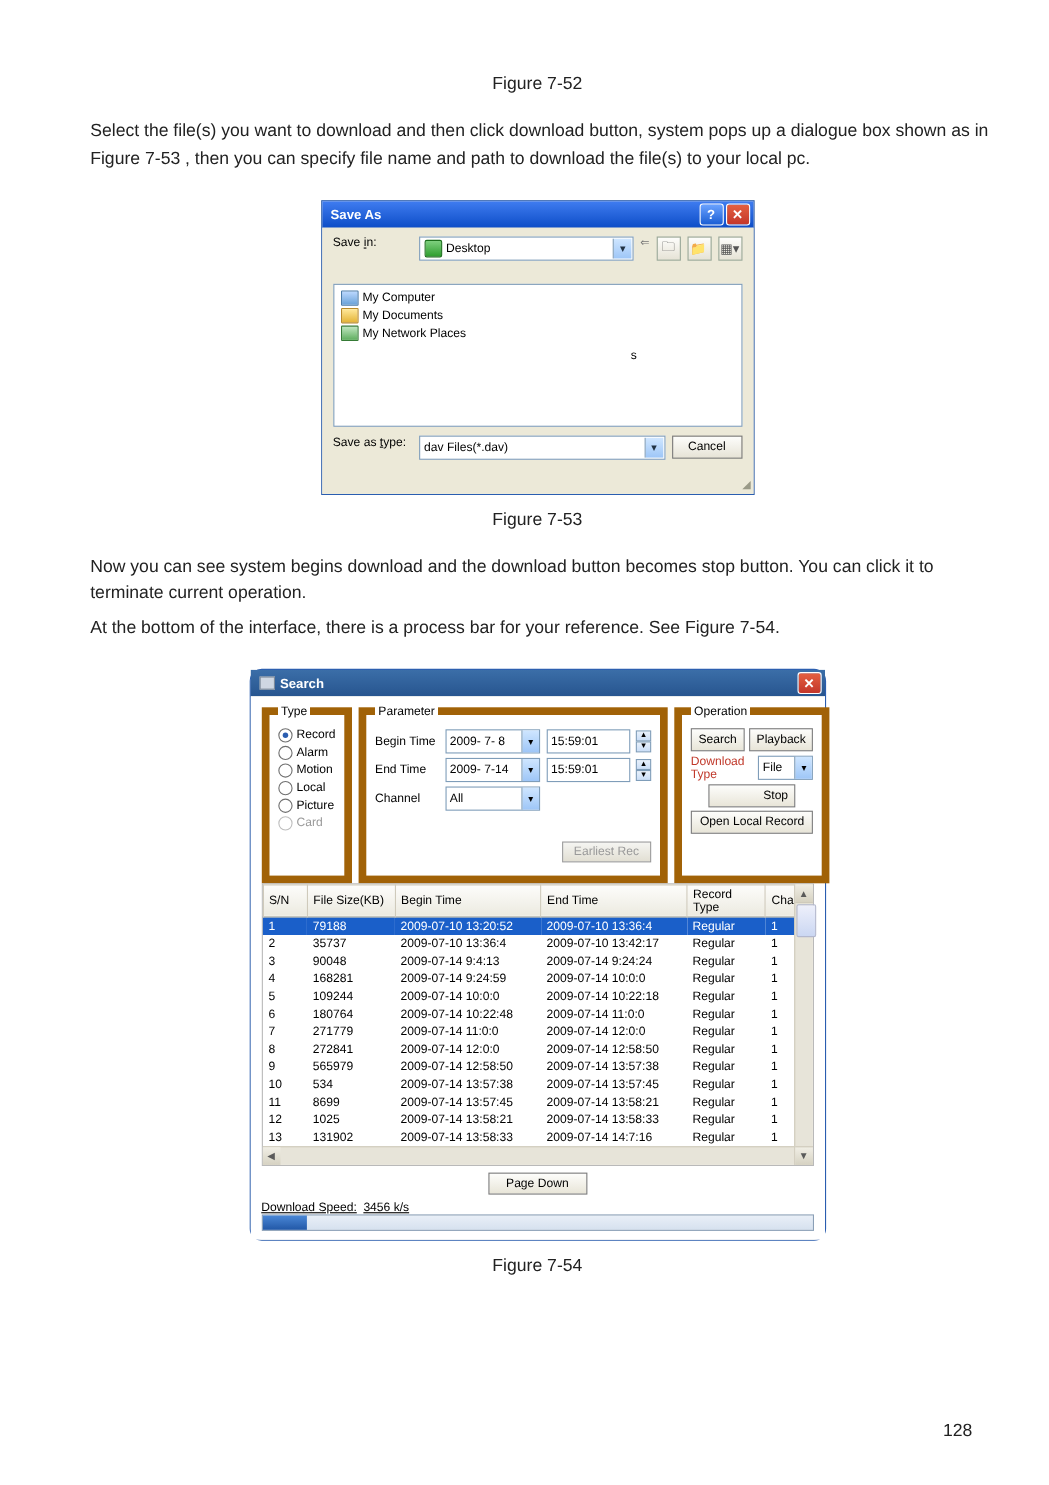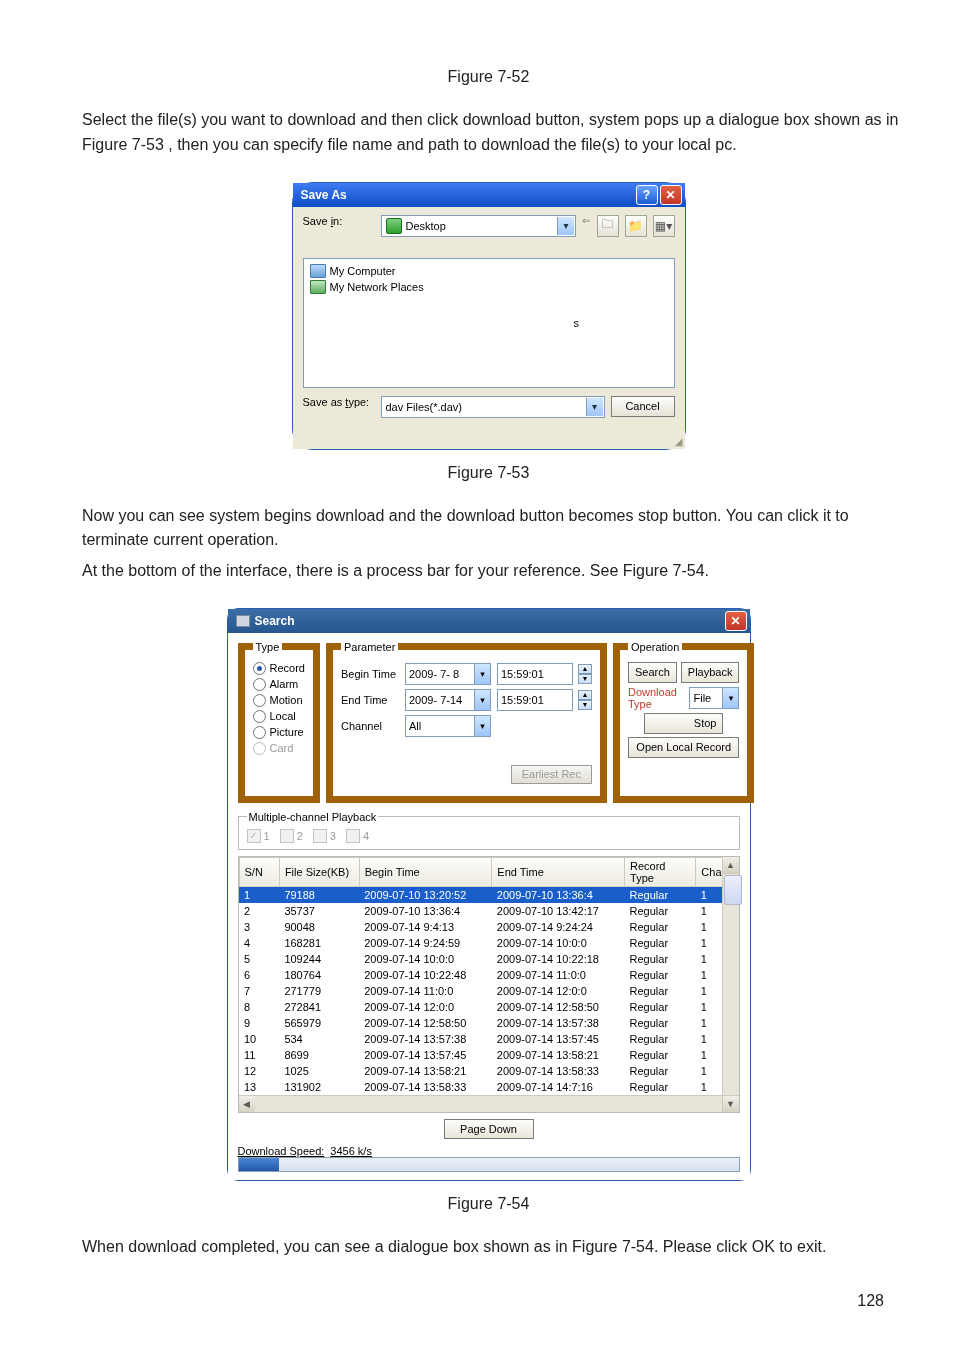--- a/index.html
+++ b/index.html
@@ -23,21 +23,21 @@
     background:linear-gradient(#3f7cf0,#0d4dc7);color:#fff;font-weight:bold;font-size:12px;
     padding:0 3px 0 8px;}
   .xp-title .ttext{flex:1;}
   .xp-tbuttons{display:flex;gap:2px;}
   .xp-tbtn{width:20px;height:18px;border:1px solid #fff;border-radius:3px;display:flex;align-items:center;justify-content:center;
     font-size:12px;color:#fff;background:linear-gradient(#6aa2ff,#1b5ed4);}
   .xp-tbtn.close{background:linear-gradient(var(--xp-close-a),var(--xp-close-b));}
   .win-body{background:var(--panel);padding:8px 10px 10px 10px;font-size:11px;font-family:Tahoma,Arial,sans-serif;color:#000;}
 
   
-  .saveas{width:392px;border-radius:21px;}
+  .saveas{width:392px;}
   .sa-row{display:flex;gap:6px;margin-bottom:21px;}
   .sa-label{width:72px;}
   .sa-u{text-decoration:underline;}
   .sa-combo{flex:1;height:20px;border:1px solid #7f9db9;background:#fff;display:flex;align-items:center;padding:0 4px;position:relative;}
   .sa-combo .ci{width:14px;height:14px;margin-right:4px;display:inline-block;}
   .ci-desktop{background:linear-gradient(#7fd07f,#2f9e2f);border:1px solid #1b6e1b;border-radius:2px;}
   .sa-caret{position:absolute;right:1px;top:1px;width:16px;height:18px;background:linear-gradient(#cfe6ff,#9ec6f7);border-left:1px solid #7f9db9;display:flex;align-items:center;justify-content:center;font-size:10px;color:#234;}
   .sa-toolbtn{width:20px;height:20px;border:1px solid #9aa89a;background:linear-gradient(#fdfdfb,#e6e3d6);display:flex;align-items:center;justify-content:center;font-size:12px;color:#555;}
   .sa-list{height:120px;border:1px solid #7f9db9;background:#fff;padding:4px 6px;margin-bottom:8px;position:relative;}
   .sa-item{display:flex;align-items:center;gap:4px;height:16px;}
@@ -137,20 +137,24 @@
         <div class="sa-toolbtn">🗀</div>
         <div class="sa-toolbtn" style="color:#b58a1a;">📁</div>
         <div class="sa-toolbtn">▦▾</div>
       </div>
       <div class="sa-list">
         <div class="sa-item">
             <span class="ic ic-comp"></span>
             <span>My Computer</span>
           </div>
         <div class="sa-item">
+            <span class="ic ic-fold"></span>
+            <span>My Documents</span>
+          </div>
+        <div class="sa-item">
             <span class="ic ic-net"></span>
             <span>My Network Places</span>
           </div>
         <span style="position:absolute;left:270px;top:58px;">s</span>
       </div>
       <div class="sa-row">
         <span class="sa-label"><span>Save as </span><span class="sa-u">t</span><span>ype:</span></span>
         <div class="sa-combo">
           <span>dav Files(*.dav)</span>
           <span class="sa-caret">▾</span>
@@ -263,41 +267,20 @@
           </div>
           <div class="op-btnrow">
               <button class="op-btn" style="margin:0 16px;text-align:right;">Stop</button>
             </div>
           <div class="op-btnrow">
               <button class="op-btn">Open Local Record</button>
             </div>
         </fieldset>
       </div>
 
-      <fieldset class="fs-mc">
-        <legend>Multiple-channel Playback</legend>
-        <div class="chk-row">
-          <span class="chk dis">
-              <span class="box">✓</span>
-              <span>1</span>
-            </span>
-          <span class="chk dis">
-              <span class="box"></span>
-              <span>2</span>
-            </span>
-          <span class="chk dis">
-              <span class="box"></span>
-              <span>3</span>
-            </span>
-          <span class="chk dis">
-              <span class="box"></span>
-              <span>4</span>
-            </span>
-        </div>
-      </fieldset>
 
       <div class="tbl-wrap">
         <table class="lv">
           <thead>
               <tr>
             <th class="col-sn">S/N</th>
             <th class="col-fs">File Size(KB)</th>
             <th class="col-bt">Begin Time</th>
             <th class="col-et">End Time</th>
             <th class="col-rt">Record Type</th>
@@ -431,16 +414,15 @@
         </div>
         <div class="progress">
             <div class="fill"></div>
           </div>
       </div>
     </div>
   </div>
 
   <div class="caption">Figure 7-54</div>
 
-  <p class="para">When download completed, you can see a dialogue box shown as in Figure 7-54. Please click OK to exit.</p>
 
   <div class="page-num">128</div>
 </div>
 
 </body></html>

